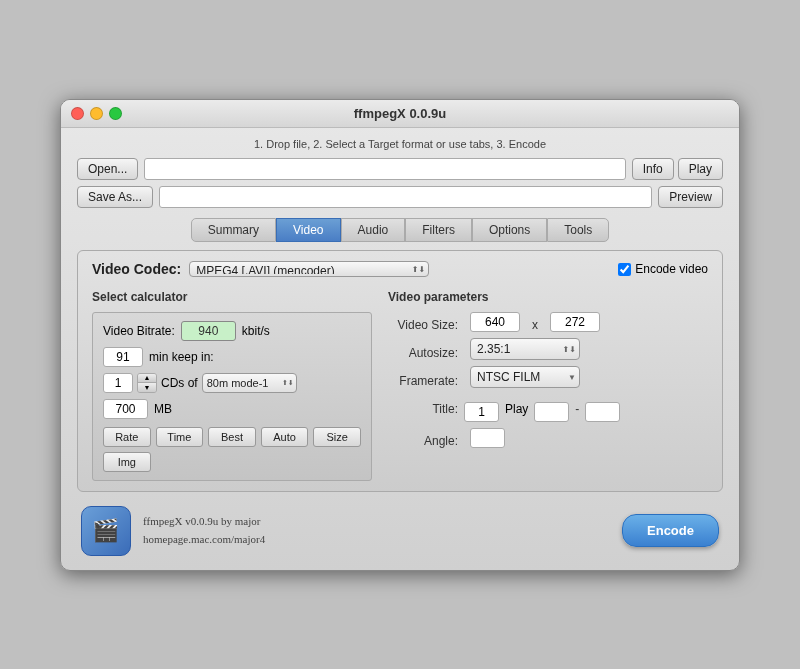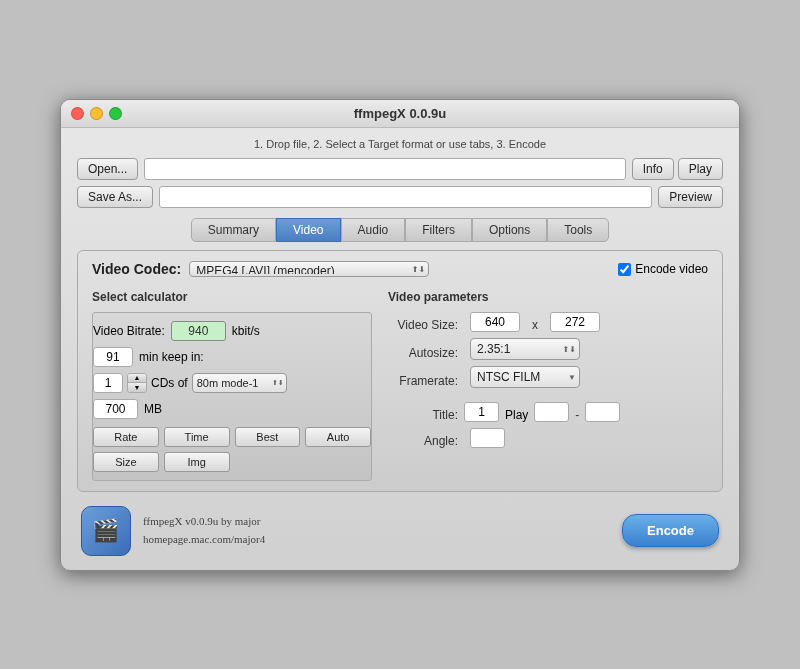--- a/index.html
+++ b/index.html
@@ -202,21 +202,21 @@
       font-size: 12px;
       font-weight: bold;
       color: #333;
       margin-bottom: 8px;
     }
 
     .bitrate-box {
       background: linear-gradient(180deg, #d8d8d8 0%, #c4c4c4 100%);
       border: 1px solid #aaa;
       border-radius: 3px;
-      padding: 8px 0;
+      padding: 8px 10px;
     }
 
     .bitrate-row {
       display: flex;
       align-items: center;
       gap: 6px;
       margin-bottom: 6px;
     }
 
     .green-input {
@@ -299,21 +299,21 @@
       -webkit-appearance: none;
       color: #222;
     }
 
     .mb-row {
       margin-bottom: 8px;
     }
 
     .action-buttons {
       display: grid;
-      grid-template-columns: repeat(4, 1fr);
+      grid-template-columns: repeat(5, 1fr);
       gap: 5px;
       margin-top: 8px;
     }
 
     .action-btn {
       padding: 3px 0;
       background: linear-gradient(180deg, #f5f5f5 0%, #d8d8d8 100%);
       border: 1px solid #999;
       border-radius: 3px;
       font-size: 11px;
@@ -382,21 +382,21 @@
       color: #222;
     }
 
     .framerate-wrapper::after {
       content: '▼';
       font-size: 8px;
     }
 
     .title-row {
       display: flex;
-      align-items: flex-end;
+      align-items: flex-start;
       gap: 6px;
       margin-top: 8px;
     }
 
     .chap-dash {
       font-size: 12px;
       color: #333;
     }
 
     .footer {

